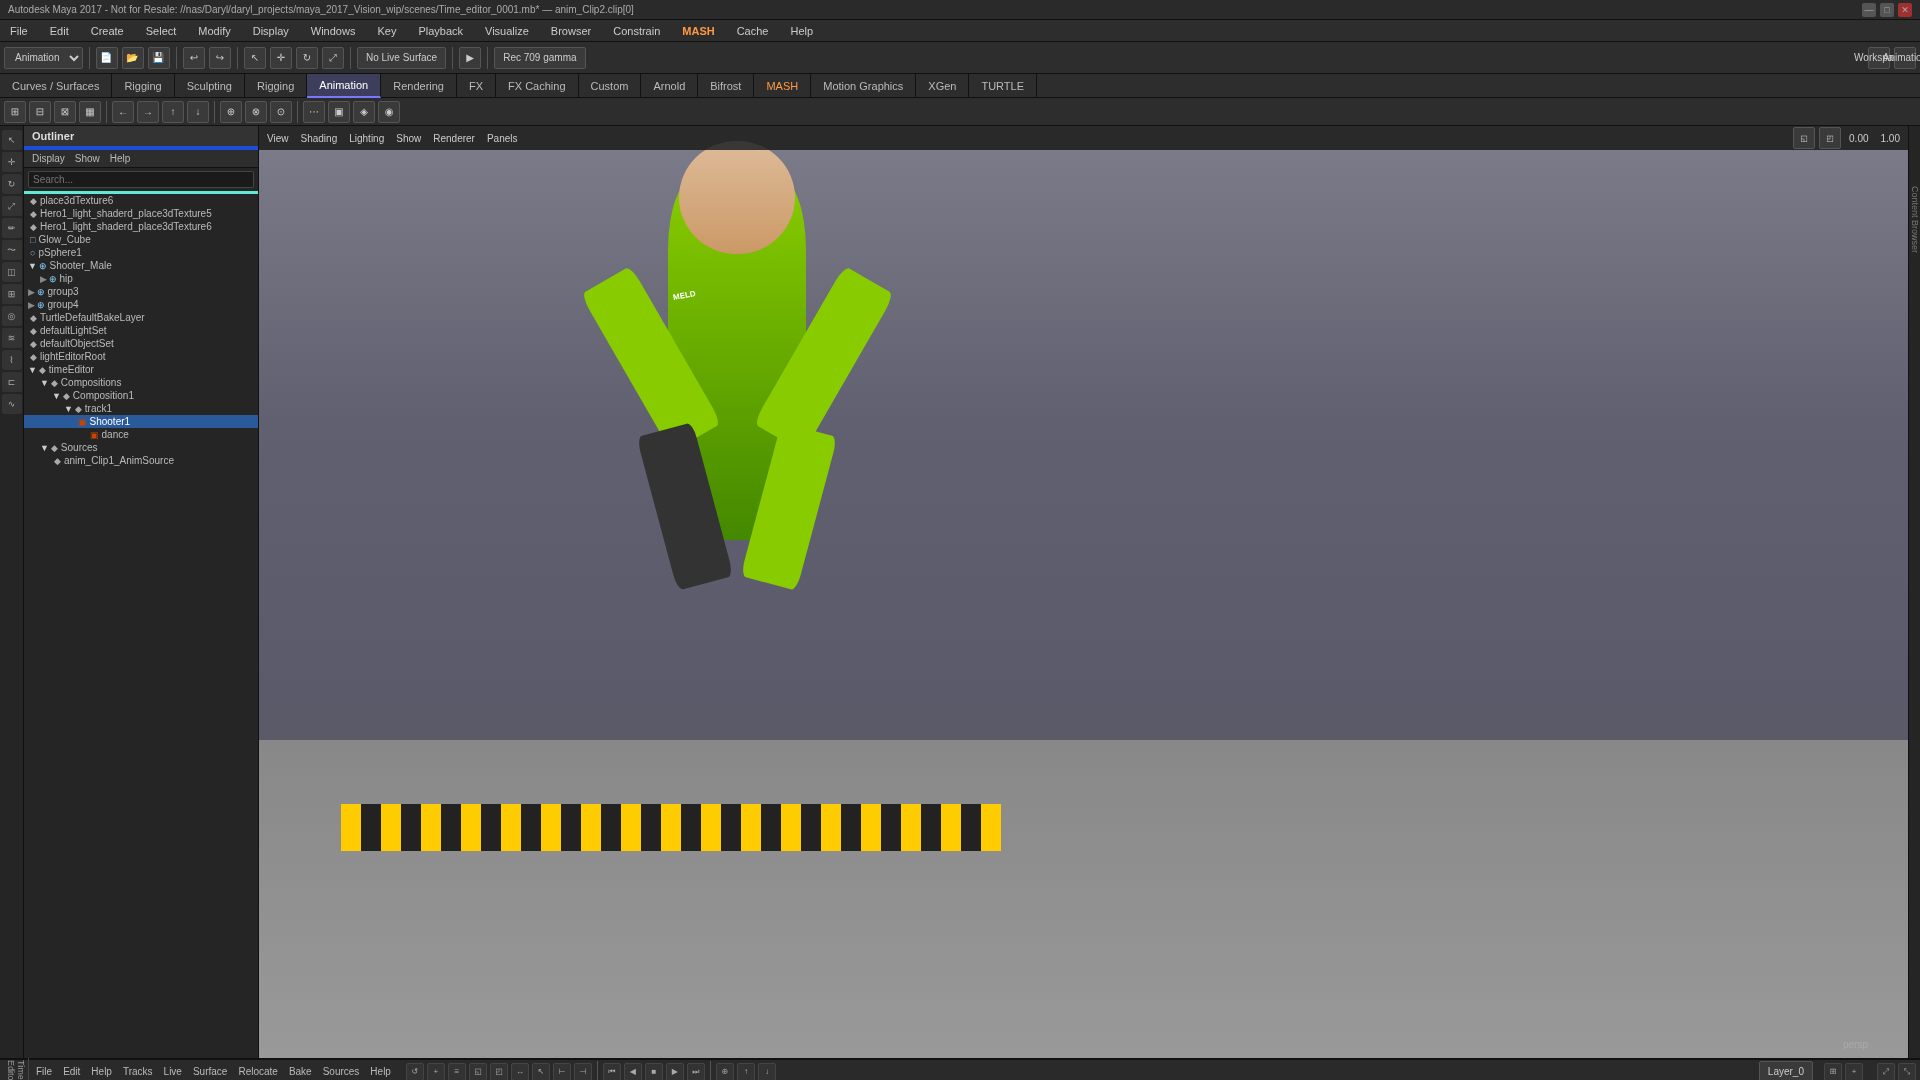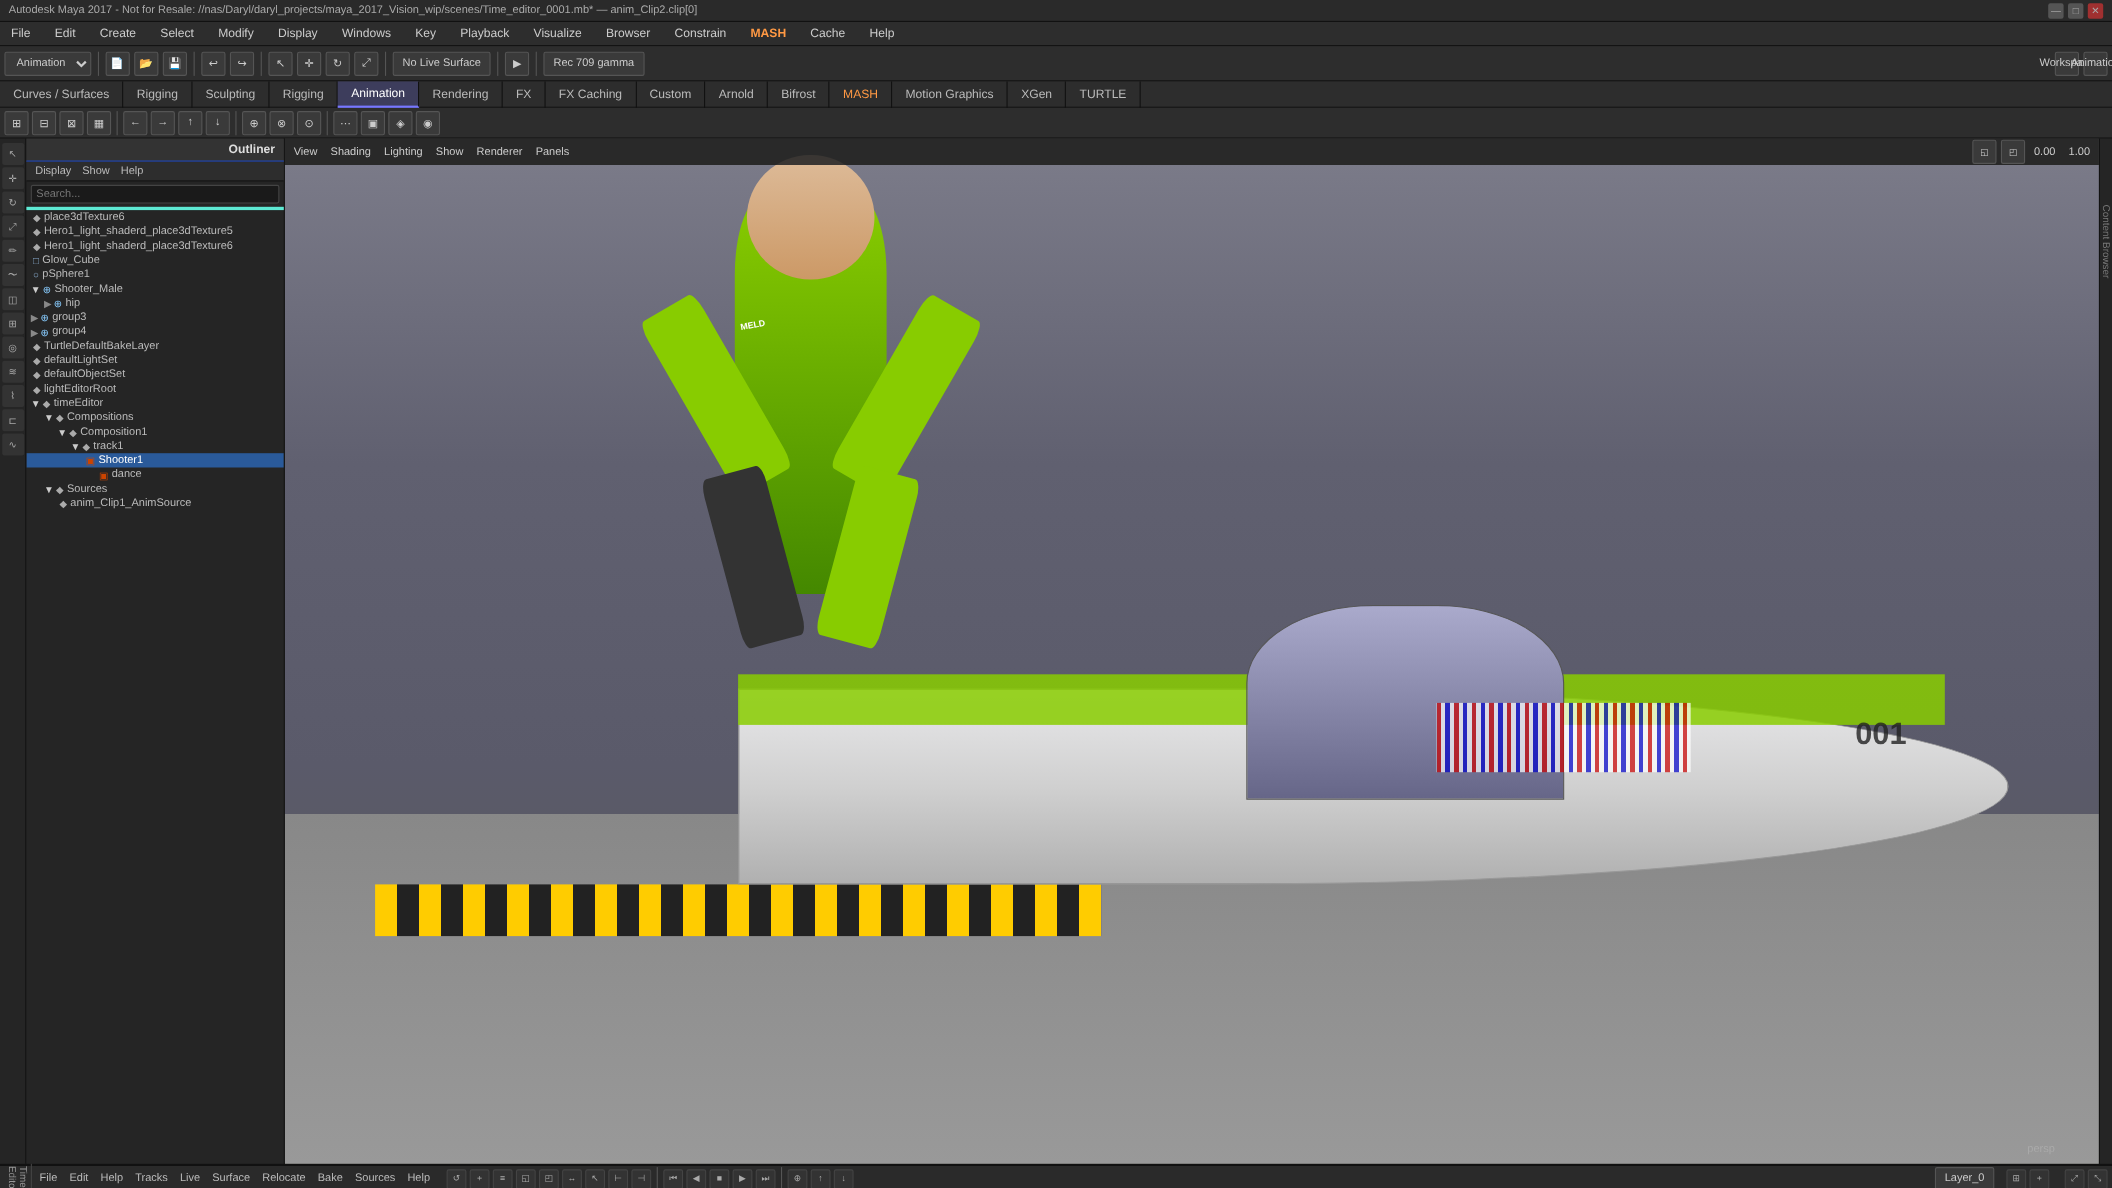--- a/index.html
+++ b/index.html
@@ -157,22 +157,21 @@
       border-right: 1px solid #111;
       display: flex;
       flex-direction: column;
     }
     #outliner-header {
       background: #333;
       padding: 4px 8px;
       font-size: 11px;
       font-weight: bold;
       color: #ddd;
-      border-bottom: 1px solid #1d4ed8;
-      text-align: right;
+      border-bottom: 4px solid #1d4ed8;
     }
     #outliner-menu {
       display: flex;
       gap: 10px;
       padding: 3px 8px;
       font-size: 10px;
       color: #bbb;
       background: #2d2d2d;
       border-bottom: 1px solid #111;
     }
@@ -595,41 +594,20 @@
         background: linear-gradient(180deg, #7a7a88 0%, #606070 30%, #5a5a6a 60%, #5a5a55 100%);">
       </div>
 
       <div style="position:absolute;bottom:0;left:0;right:0;height:35%;
         background: linear-gradient(180deg, #888888 0%, #999999 100%);">
 
         <div style="position:absolute;top:20%;left:5%;width:40%;height:15%;
           background:repeating-linear-gradient(90deg,#ffcc00 0px,#ffcc00 20px,#222 20px,#222 40px);"></div>
       </div>
 
-      <div style="position:absolute;bottom:28%;left:25%;width:70%;height:28%;">
-
-        <div style="position:absolute;top:30%;left:0;right:0;bottom:0;
-          background: linear-gradient(180deg, #e8e8ea 0%, #d0d0d0 50%, #b0b0b0 100%);
-          border-radius: 0 60% 60% 0 / 0 50% 50% 0;
-          border: 1px solid #999;"></div>
-
-        <div style="position:absolute;top:25%;left:0;right:5%;height:18%;
-          background:#88cc00;opacity:0.85;"></div>
-
-        <div style="position:absolute;top:0;left:40%;width:25%;height:70%;
-          background: linear-gradient(180deg, #aaaacc 0%, #666688 100%);
-          border-radius:40% 40% 0 0;
-          border:1px solid #555;"></div>
-
-        <div style="position:absolute;top:40%;right:8%;font-size:28px;color:#222;font-weight:bold;opacity:0.8;">001</div>
-
-        <div style="position:absolute;top:35%;left:55%;width:20%;height:25%;
-          background:repeating-linear-gradient(90deg,#cc0000 0px,#cc0000 4px,#ffffff 4px,#ffffff 8px,#0000cc 8px,#0000cc 12px,#ffffff 12px,#ffffff 16px);
-          opacity:0.7;"></div>
-      </div>
 
       <div style="position:absolute;bottom:52%;left:22%;width:14%;height:50%;">
 
         <div style="position:absolute;bottom:10%;left:20%;width:60%;height:80%;
           background: linear-gradient(180deg, #88cc00 0%, #66aa00 50%, #448800 100%);
           border-radius:20% 20% 10% 10%;"></div>
 
         <div style="position:absolute;top:2%;left:25%;width:50%;height:25%;
           background: linear-gradient(180deg, #ddbb99 0%, #cc9966 100%);
           border-radius:50%;"></div>

